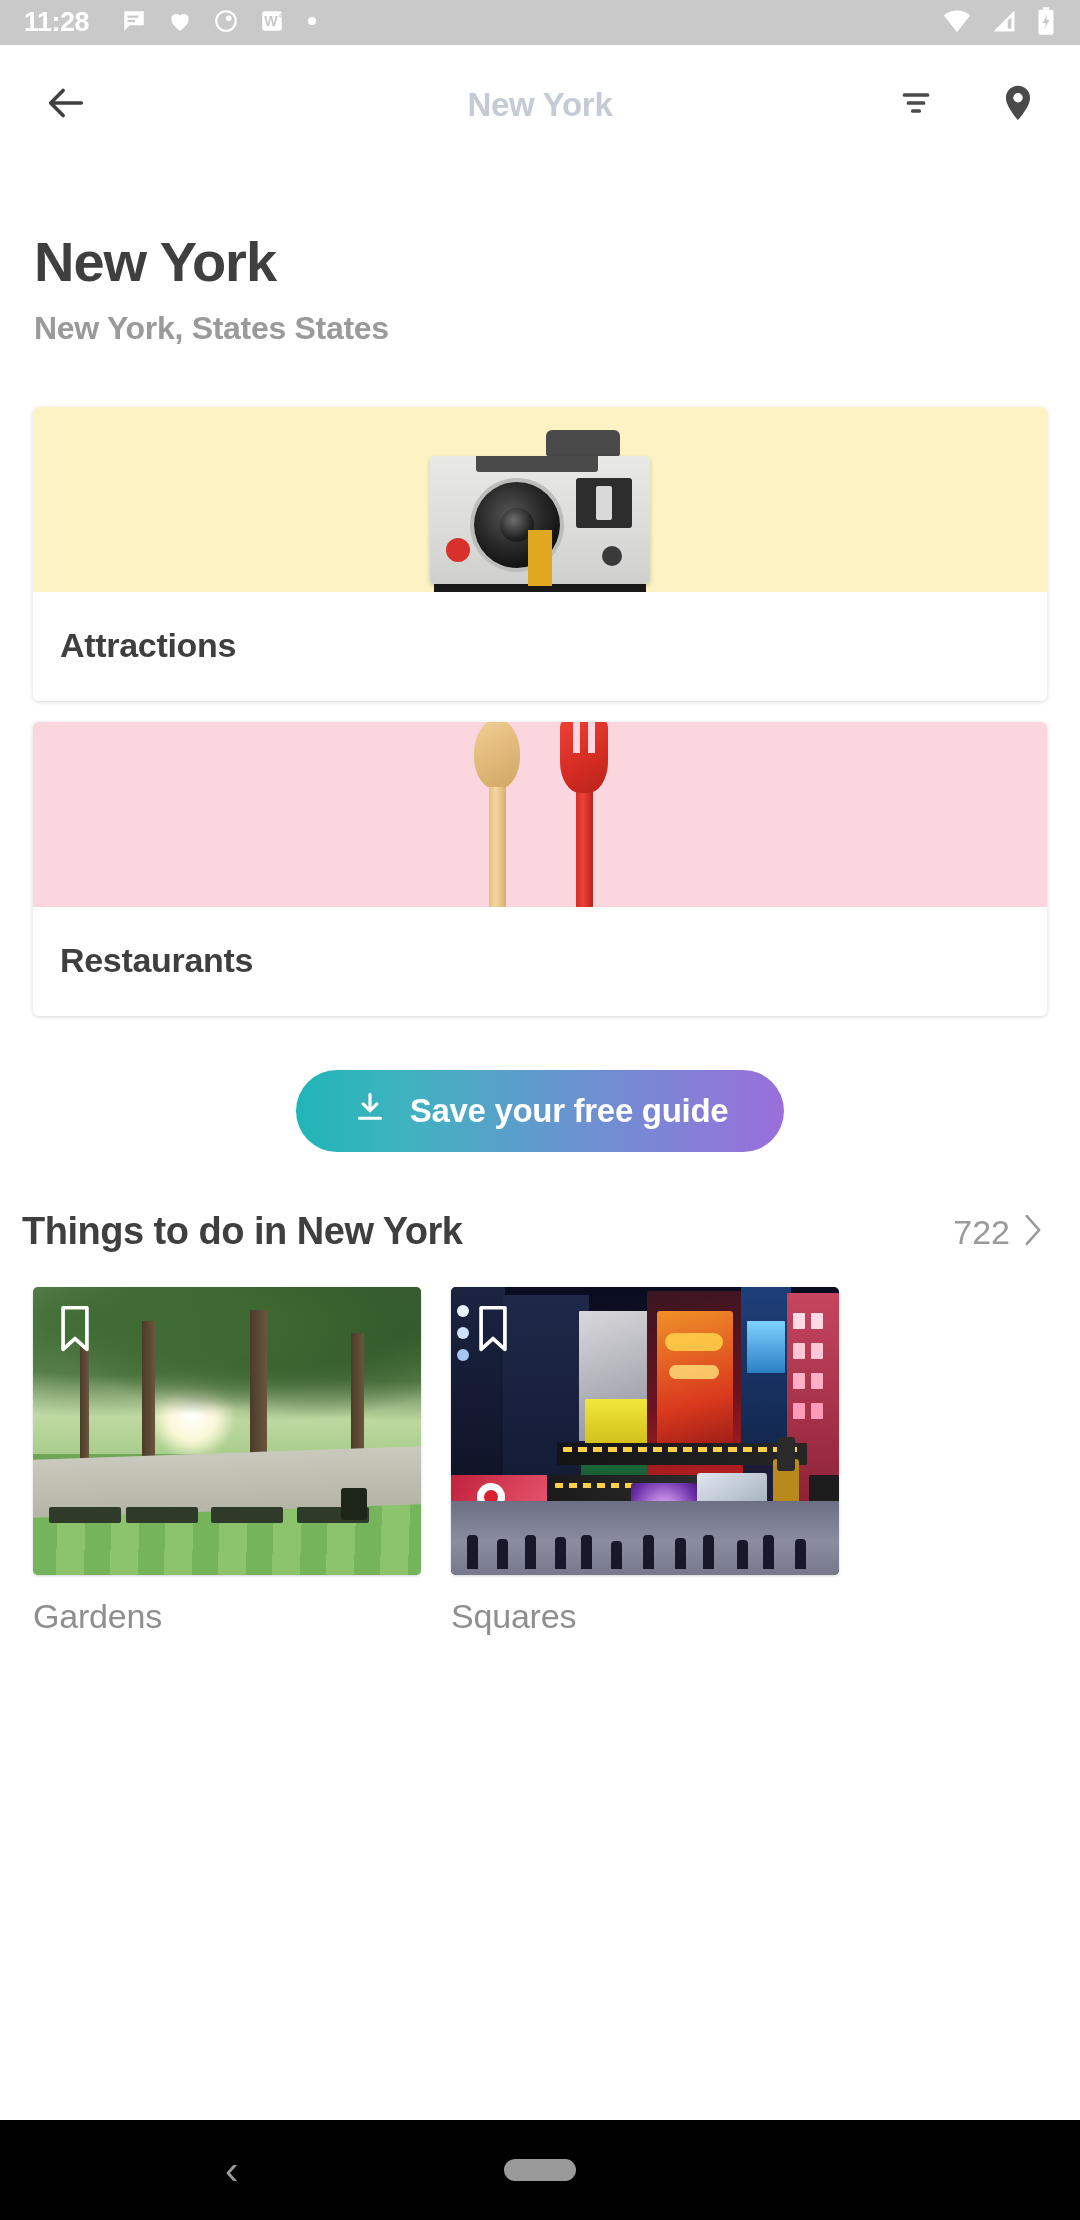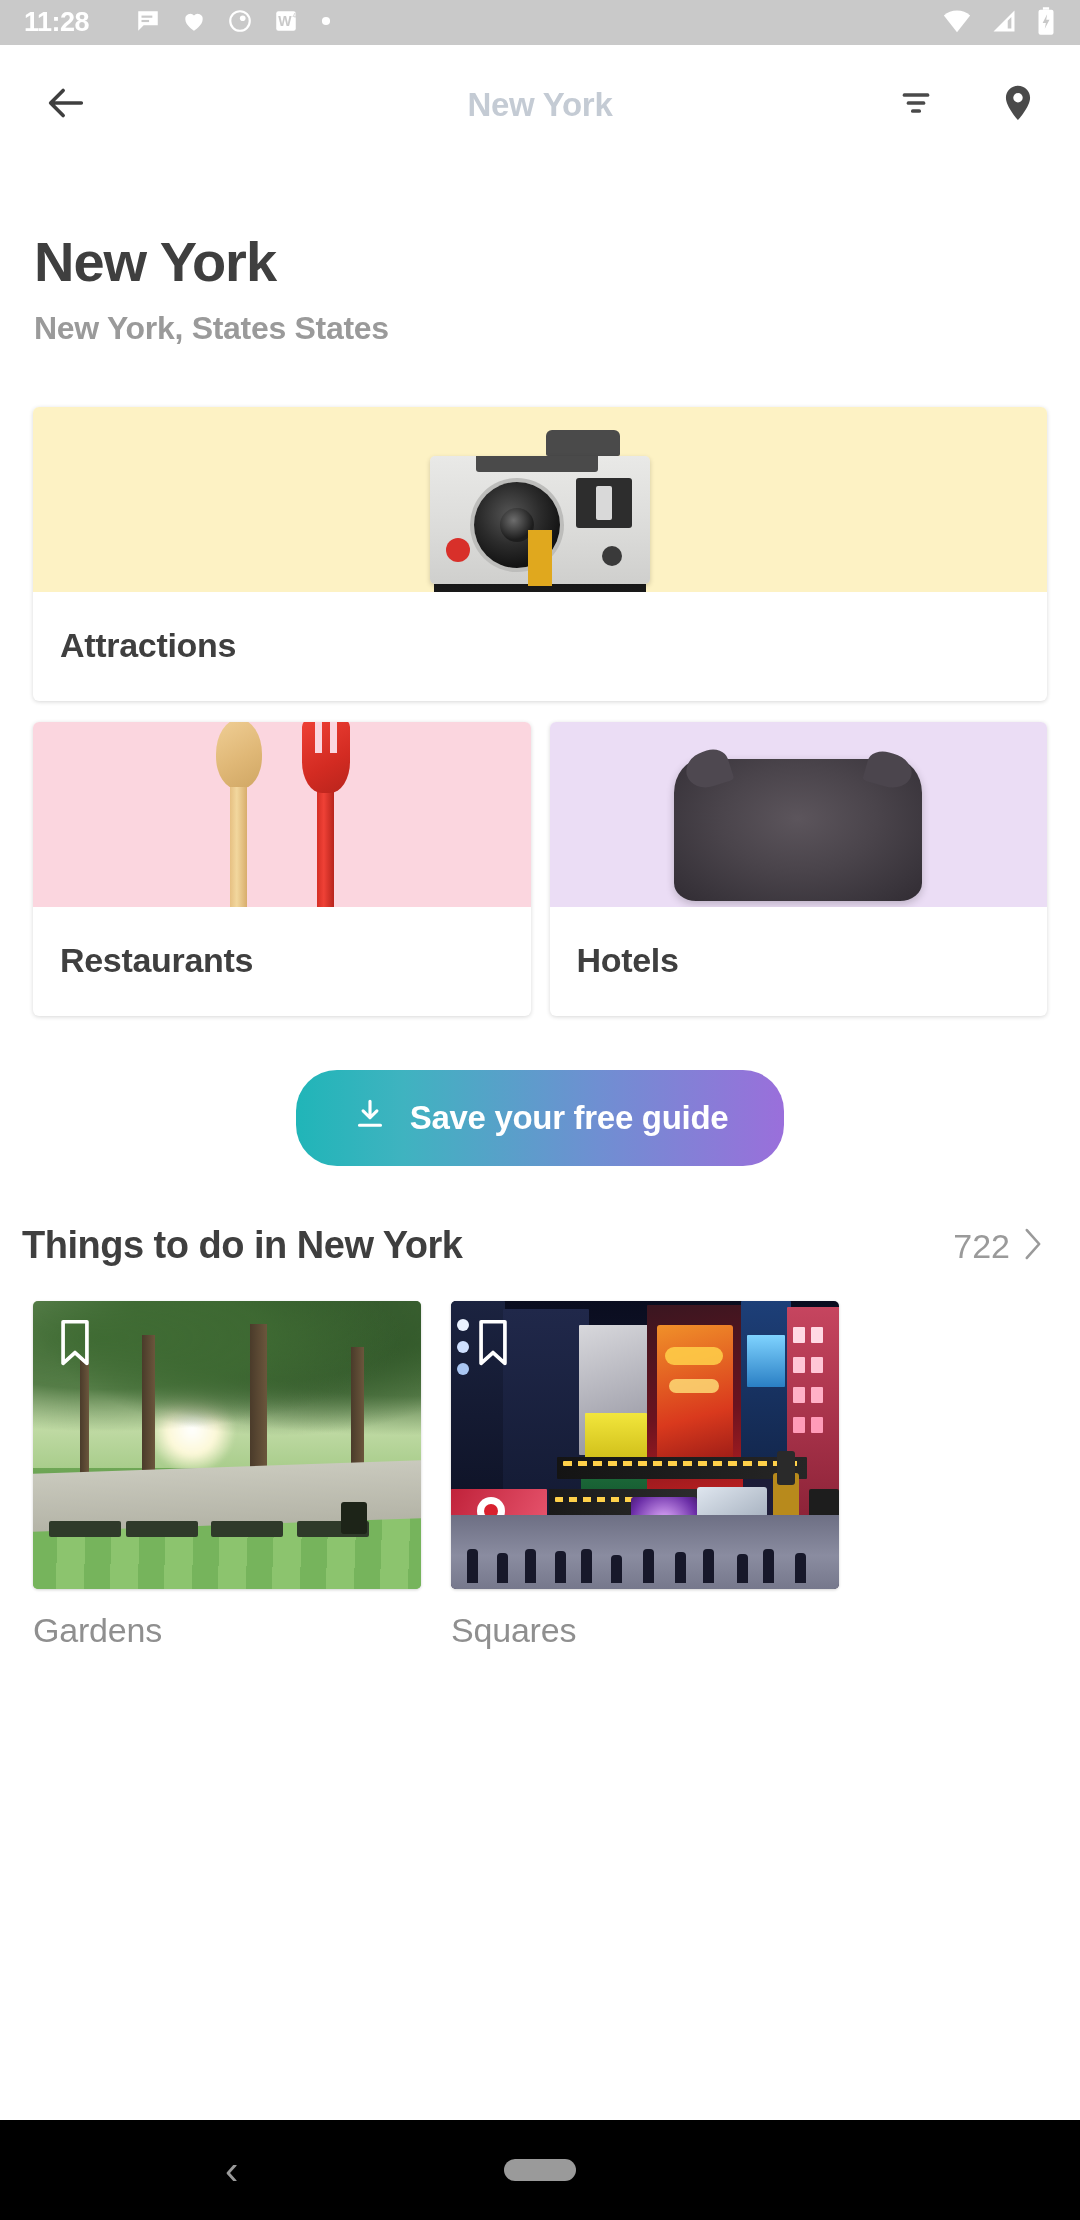--- a/index.html
+++ b/index.html
@@ -18,21 +18,21 @@
     display:flex;
     align-items:center;
     padding:0 24px;
     color:#ffffff;
   }
   .sb-time{
     font-size:27px;
     font-weight:600;
     letter-spacing:-0.5px;
     color:#ffffff;
-    margin-right:26px;
+    margin-right:12px;
   }
   .sb-left{ display:flex; align-items:center; gap:20px; flex:1; }
   .sb-right{ display:flex; align-items:center; gap:18px; }
   .sb-ico{ display:block; }
 
   
   .app-bar{
     height:120px;
     display:flex;
     align-items:center;
@@ -261,21 +261,21 @@
     background:#4b454d;
     border-radius:40% 50% 50% 10%;
     transform:rotate(16deg);
   }
 
   
   .cta-wrap{ display:flex; justify-content:center; margin-top:54px; }
   .cta{
     display:flex; align-items:center; justify-content:center;
     gap:22px;
-    height:96px;
+    height:82px;
     padding:0 56px;
     border-radius:41px;
     background:linear-gradient(90deg,#20b5b8 0%,#3fb3c0 22%,#6f8fd2 62%,#9a6fdb 100%);
     color:#fff;
     font-size:33px;
     font-weight:700;
     letter-spacing:-0.3px;
     border:none;
     cursor:pointer;
   }
@@ -515,26 +515,20 @@
           </div>
           <div class="fork">
             <div class="fork-head"></div>
             <div class="fork-stem"></div>
           </div>
         </div>
       </div>
       <div class="card-label">Restaurants</div>
     </div>
 
-    <div class="card">
-      <div class="card-img bg-lav">
-        <div class="pillow"></div>
-      </div>
-      <div class="card-label">Hotels</div>
-    </div>
 
   </div>
 </div>
 
 <div class="cta-wrap">
   <button class="cta">
     <span>
       <svg width="36" height="36" viewBox="0 0 24 24">
           <path fill="none" stroke="#fff" stroke-width="2.1" stroke-linecap="round" stroke-linejoin="round" d="M12 3.5v11m0 0 4.6-4.6M12 14.5 7.4 9.9M5 19.5h14"></path>
         </svg>

